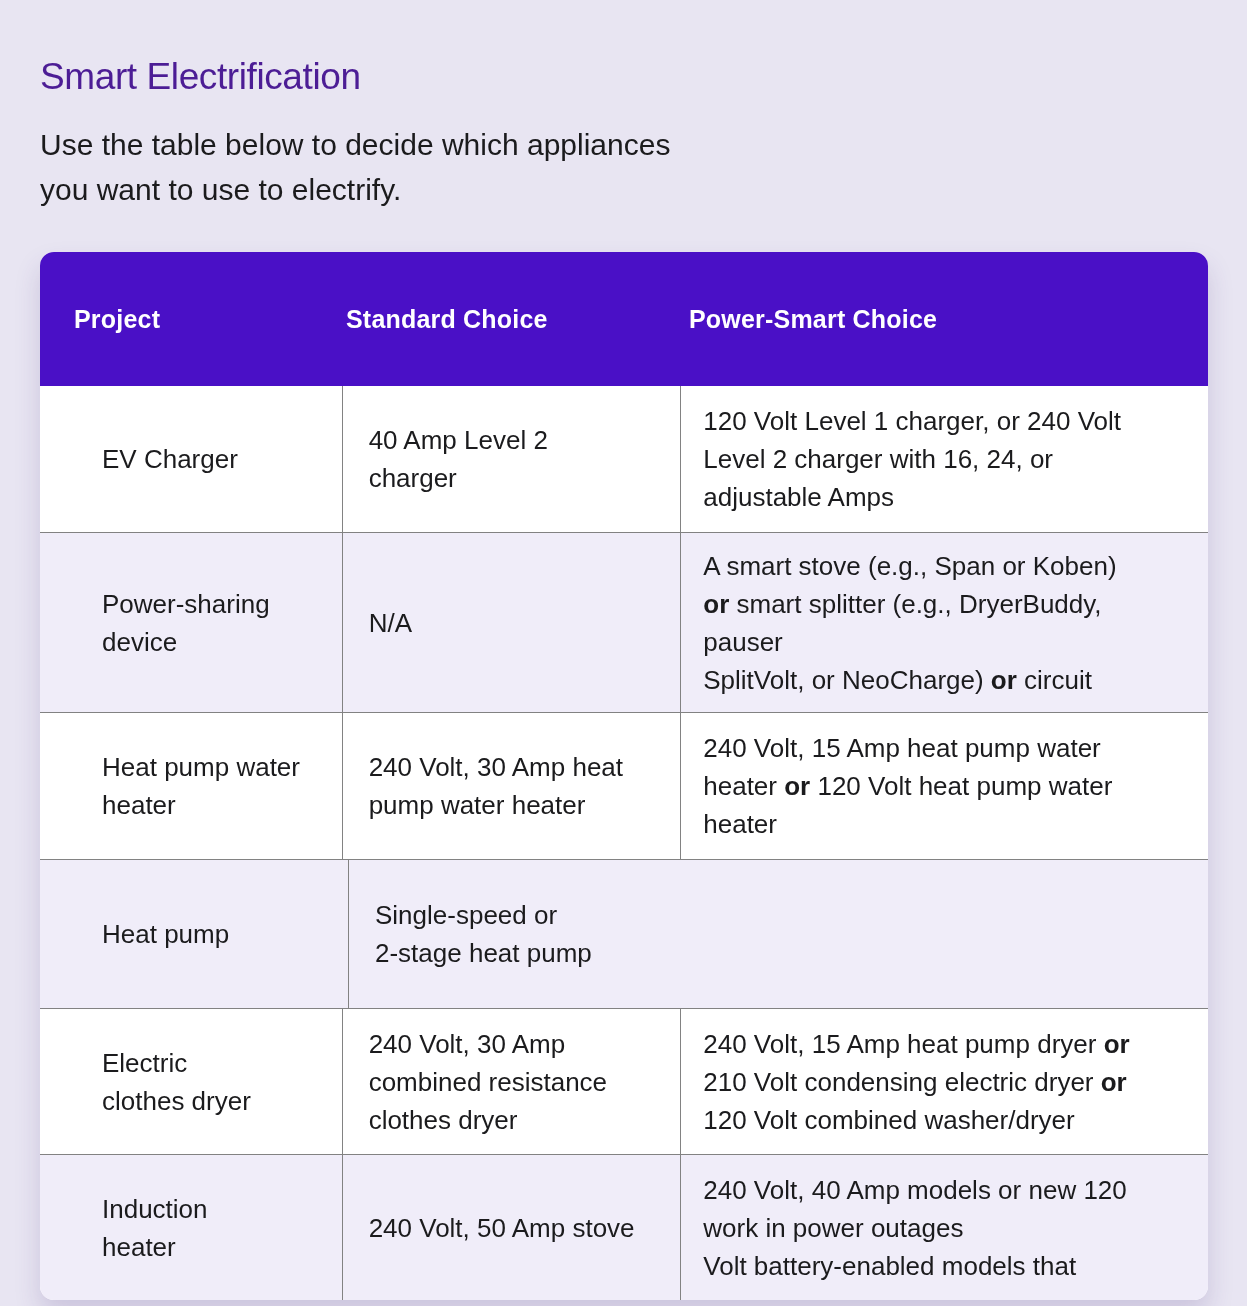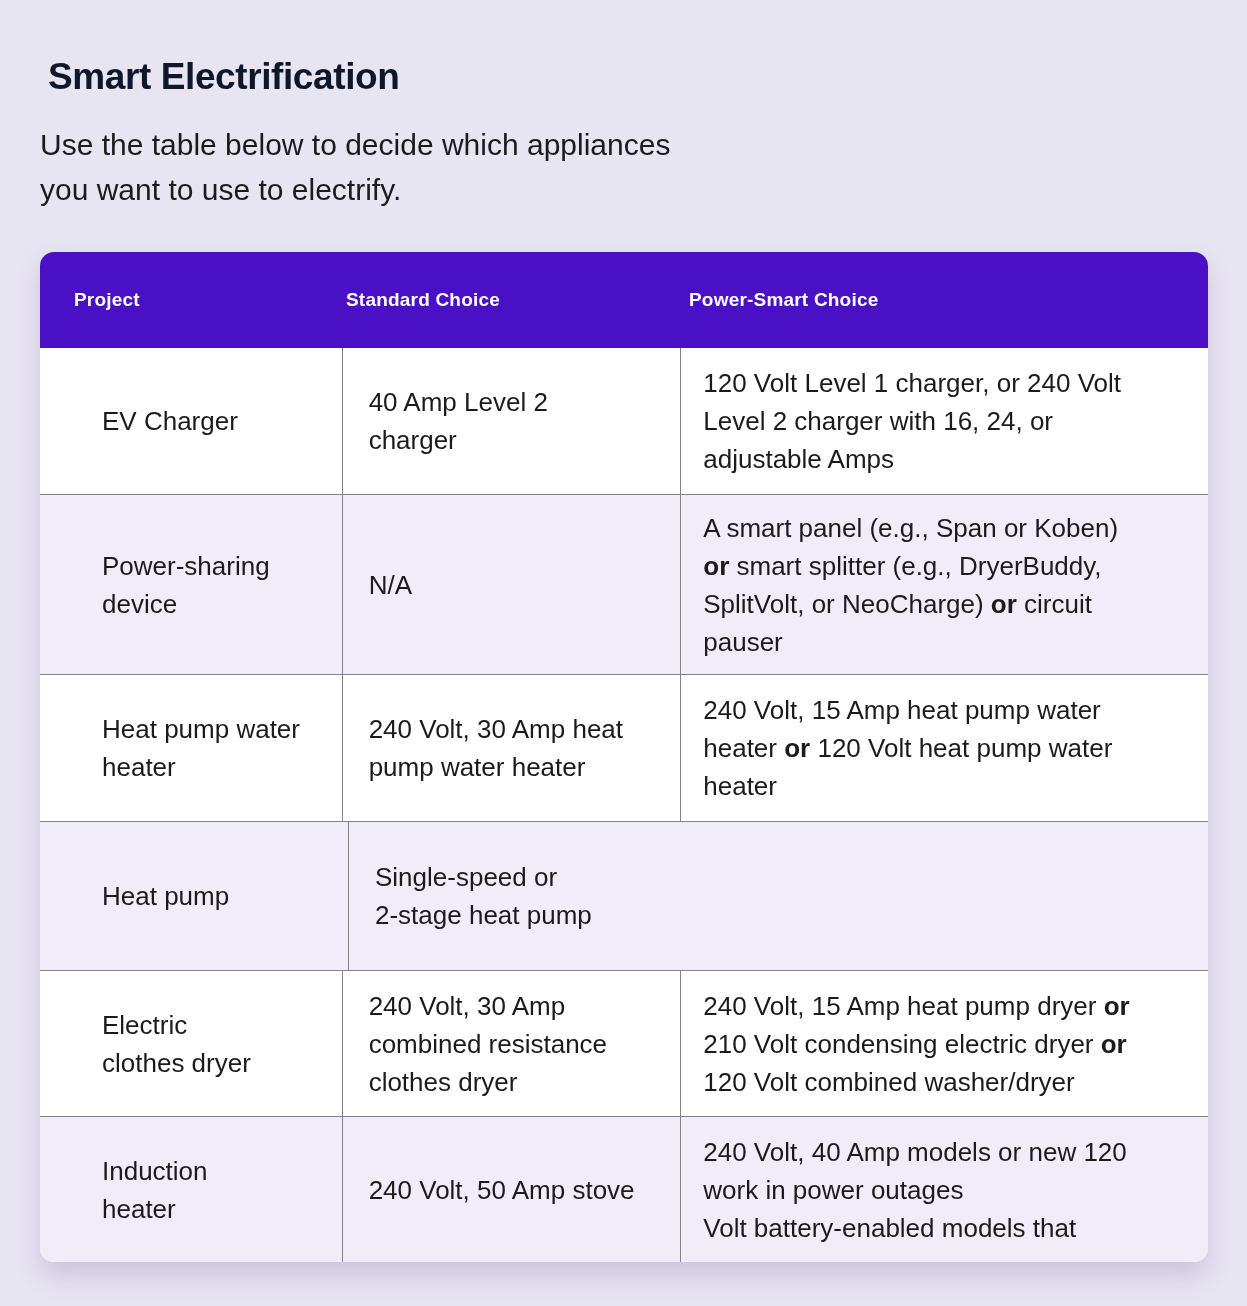--- a/index.html
+++ b/index.html
@@ -5,36 +5,36 @@
   html,body{margin:0;padding:0;}
   body{
     width:1247px;height:1306px;
     background:#E8E5F2;
     font-family:"Liberation Sans","DejaVu Sans",sans-serif;
     color:#1B1B1D;
     -webkit-font-smoothing:antialiased;
   }
   .page{padding:56px 39px 0 40px;}
   .title{
-    font-size:37px;font-weight:700;letter-spacing:-0.4px;
-    margin:0 0 24px 8px;color:#0f172a;
+    font-size:37px;font-weight:400;letter-spacing:-0.4px;
+    margin:0 0 24px 0;color:#4c1d95;
   }
   .subtitle{
     font-size:30px;line-height:45px;font-weight:400;
     max-width:640px;margin:12px 0 40px 0;color:#1B1B1D;
   }
   .etable{
     width:1168px;border-radius:14px;overflow:hidden;
     box-shadow:0 14px 26px rgba(70,50,130,0.18);
     background:#FFFFFF;
   }
   .thead{
-    display:flex;align-items:center;height:96px;
+    display:flex;align-items:center;height:134px;
     background:#4A10C6;color:#FFFFFF;
-    font-size:19px;font-weight:700;letter-spacing:0.2px;
+    font-size:25px;font-weight:700;letter-spacing:0.2px;
   }
   .c1{width:280px;box-sizing:border-box;padding-left:34px;padding-right:14px;}
   .c2{width:347px;box-sizing:border-box;padding-left:26px;padding-right:16px;}
   .c3{width:541px;box-sizing:border-box;padding-left:22px;padding-right:36px;}
   .trow{display:flex;background:#FFFFFF;}
   .trow.alt{background:#F0EDF9;}
   .trow + .trow{border-top:1px solid #828282;}
   .td{
     display:flex;flex-direction:column;justify-content:center;
     font-size:26px;line-height:38px;color:#1B1B1D;
@@ -80,24 +80,24 @@
 
     <div class="trow alt r2">
       <div class="td c1">
           <div><span>Power-sharing</span></div>
           <div><span>device</span></div>
         </div>
       <div class="td c2">
           <div><span>N/A</span></div>
         </div>
       <div class="td c3">
-          <div><span>A smart panel (e.g., Span or Koben)</span></div>
+          <div><span>A smart stove (e.g., Span or Koben)</span></div>
           <div><span class="b">or</span><span> smart splitter (e.g., DryerBuddy,</span></div>
+          <div><span>pauser</span></div>
           <div><span>SplitVolt, or NeoCharge) </span><span class="b">or</span><span> circuit</span></div>
-          <div><span>pauser</span></div>
         </div>
     </div>
 
     <div class="trow r3">
       <div class="td c1">
           <div><span>Heat pump water</span></div>
           <div><span>heater</span></div>
         </div>
       <div class="td c2">
           <div><span>240 Volt, 30 Amp heat</span></div>

